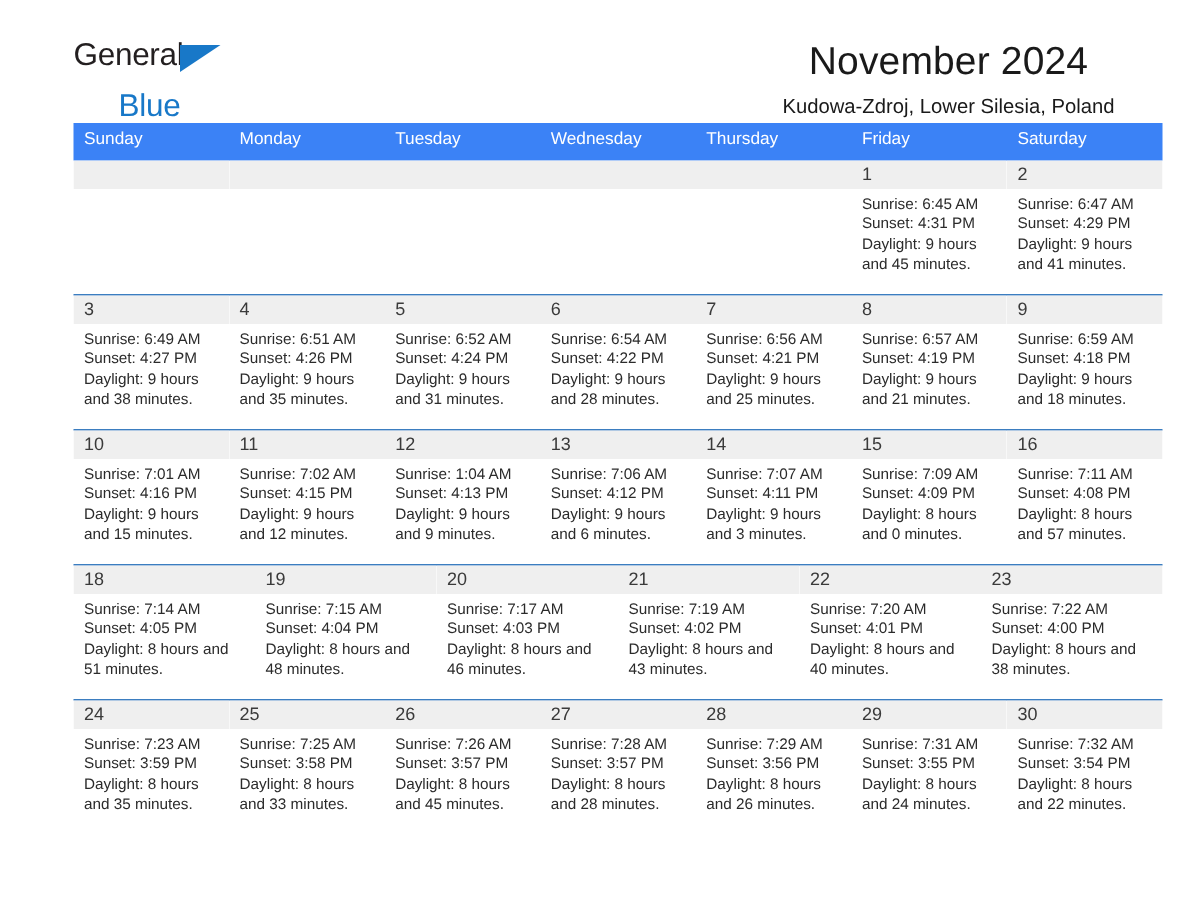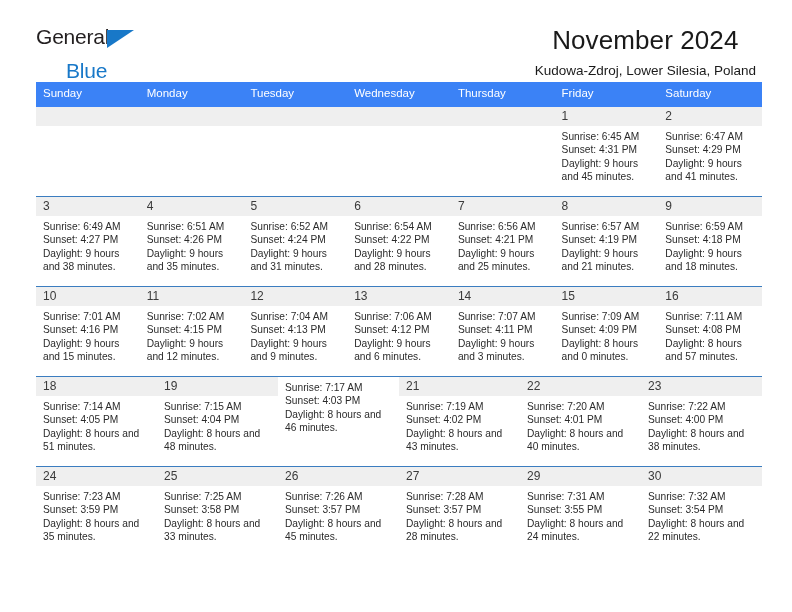--- a/index.html
+++ b/index.html
@@ -12,21 +12,21 @@
     height: 612px;
     font-family: "Liberation Sans", sans-serif;
     color: #1a1a1a;
     overflow: hidden;
   }
   .page {
     position: relative;
     width: 792px;
     height: 612px;
     box-sizing: border-box;
-    padding: 0 36px;
+    padding: 0 49px;
   }
 
   
   .header {
     display: flex;
     align-items: flex-start;
     justify-content: space-between;
     padding-top: 26px;
     height: 70px;
     box-sizing: border-box;
@@ -264,21 +264,21 @@
             <div class="date-band">11</div>
             <div class="day-info">
               <div>Sunrise: 7:02 AM</div>
               <div>Sunset: 4:15 PM</div>
               <div class="daylight-line">Daylight: 9 hours and 12 minutes.</div>
             </div>
           </div>
           <div class="day-cell">
             <div class="date-band">12</div>
             <div class="day-info">
-              <div>Sunrise: 7:04 AM</div>
+              <div>Sunrise: 1:04 AM</div>
               <div>Sunset: 4:13 PM</div>
               <div class="daylight-line">Daylight: 9 hours and 9 minutes.</div>
             </div>
           </div>
           <div class="day-cell">
             <div class="date-band">13</div>
             <div class="day-info">
               <div>Sunrise: 7:06 AM</div>
               <div>Sunset: 4:12 PM</div>
               <div class="daylight-line">Daylight: 9 hours and 6 minutes.</div>
@@ -320,20 +320,21 @@
           </div>
           <div class="day-cell">
             <div class="date-band">19</div>
             <div class="day-info">
               <div>Sunrise: 7:15 AM</div>
               <div>Sunset: 4:04 PM</div>
               <div class="daylight-line">Daylight: 8 hours and 48 minutes.</div>
             </div>
           </div>
           <div class="day-cell">
+            <div class="date-band">20</div>
             <div class="day-info">
               <div>Sunrise: 7:17 AM</div>
               <div>Sunset: 4:03 PM</div>
               <div class="daylight-line">Daylight: 8 hours and 46 minutes.</div>
             </div>
           </div>
           <div class="day-cell">
             <div class="date-band">21</div>
             <div class="day-info">
               <div>Sunrise: 7:19 AM</div>
@@ -385,20 +386,28 @@
           </div>
           <div class="day-cell">
             <div class="date-band">27</div>
             <div class="day-info">
               <div>Sunrise: 7:28 AM</div>
               <div>Sunset: 3:57 PM</div>
               <div class="daylight-line">Daylight: 8 hours and 28 minutes.</div>
             </div>
           </div>
           <div class="day-cell">
+            <div class="date-band">28</div>
+            <div class="day-info">
+              <div>Sunrise: 7:29 AM</div>
+              <div>Sunset: 3:56 PM</div>
+              <div class="daylight-line">Daylight: 8 hours and 26 minutes.</div>
+            </div>
+          </div>
+          <div class="day-cell">
             <div class="date-band">29</div>
             <div class="day-info">
               <div>Sunrise: 7:31 AM</div>
               <div>Sunset: 3:55 PM</div>
               <div class="daylight-line">Daylight: 8 hours and 24 minutes.</div>
             </div>
           </div>
           <div class="day-cell">
             <div class="date-band">30</div>
             <div class="day-info">

